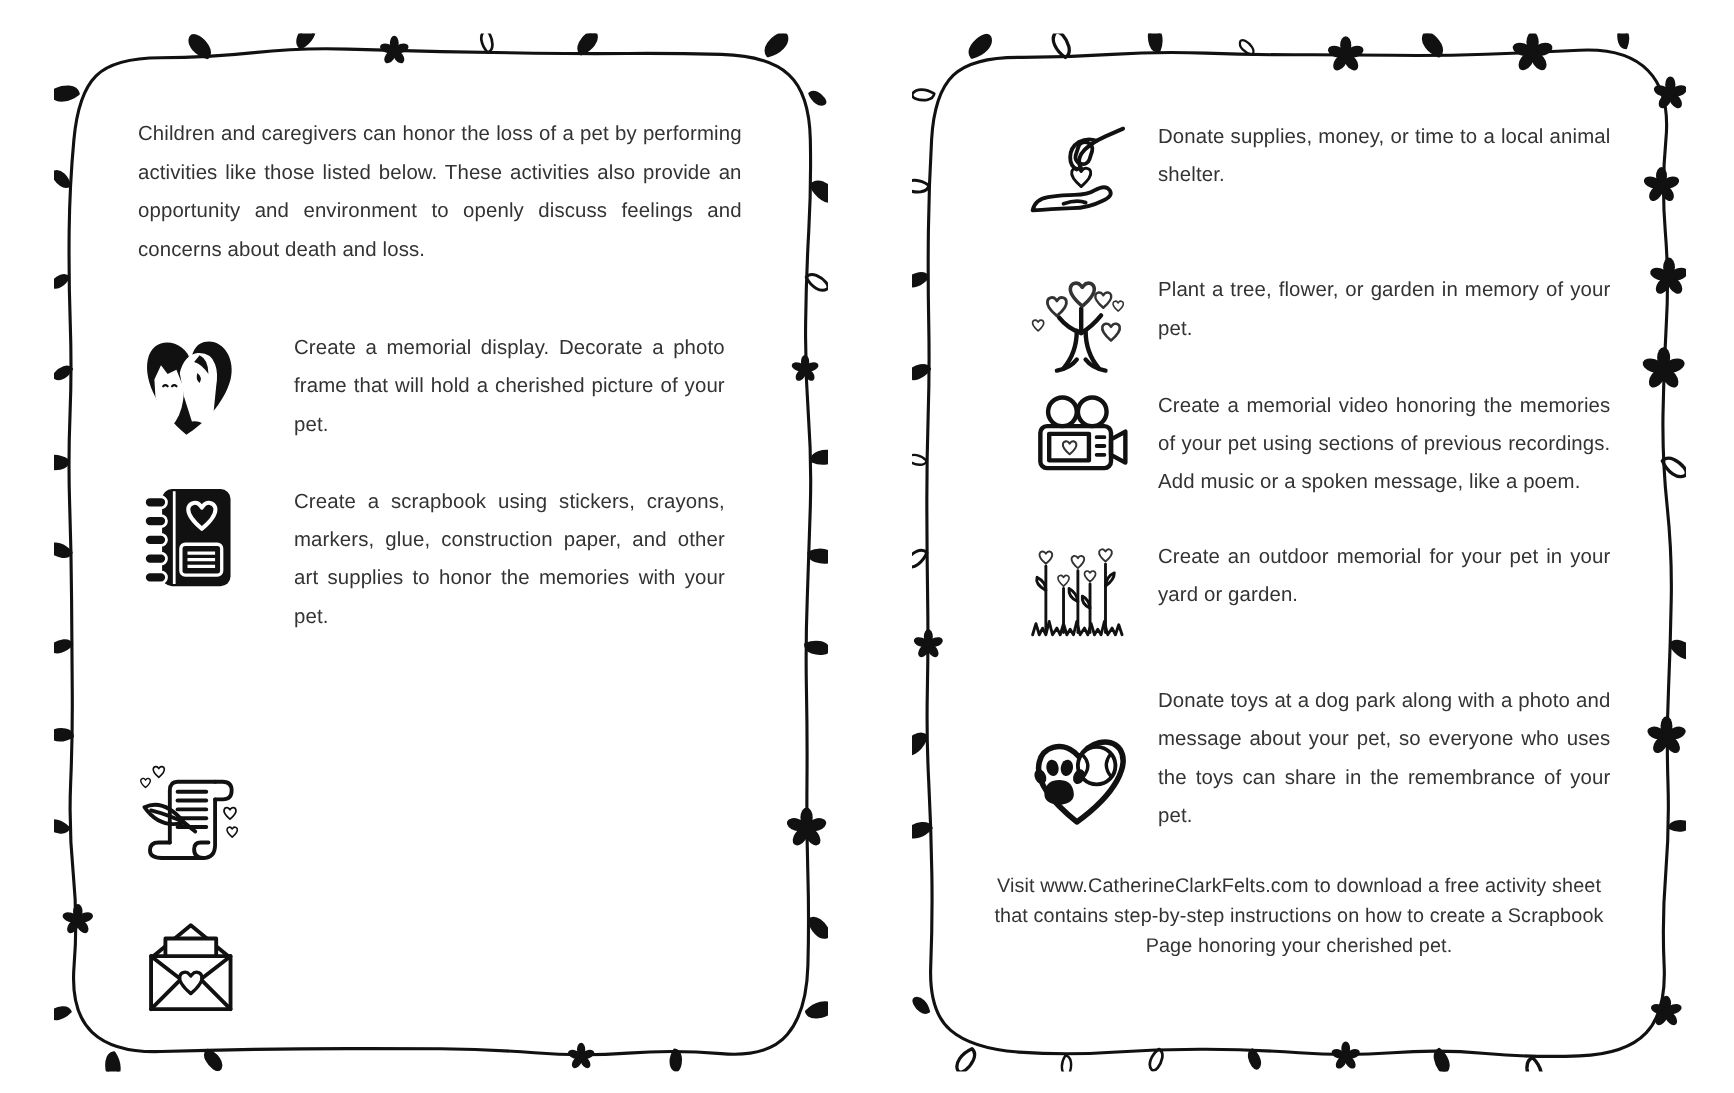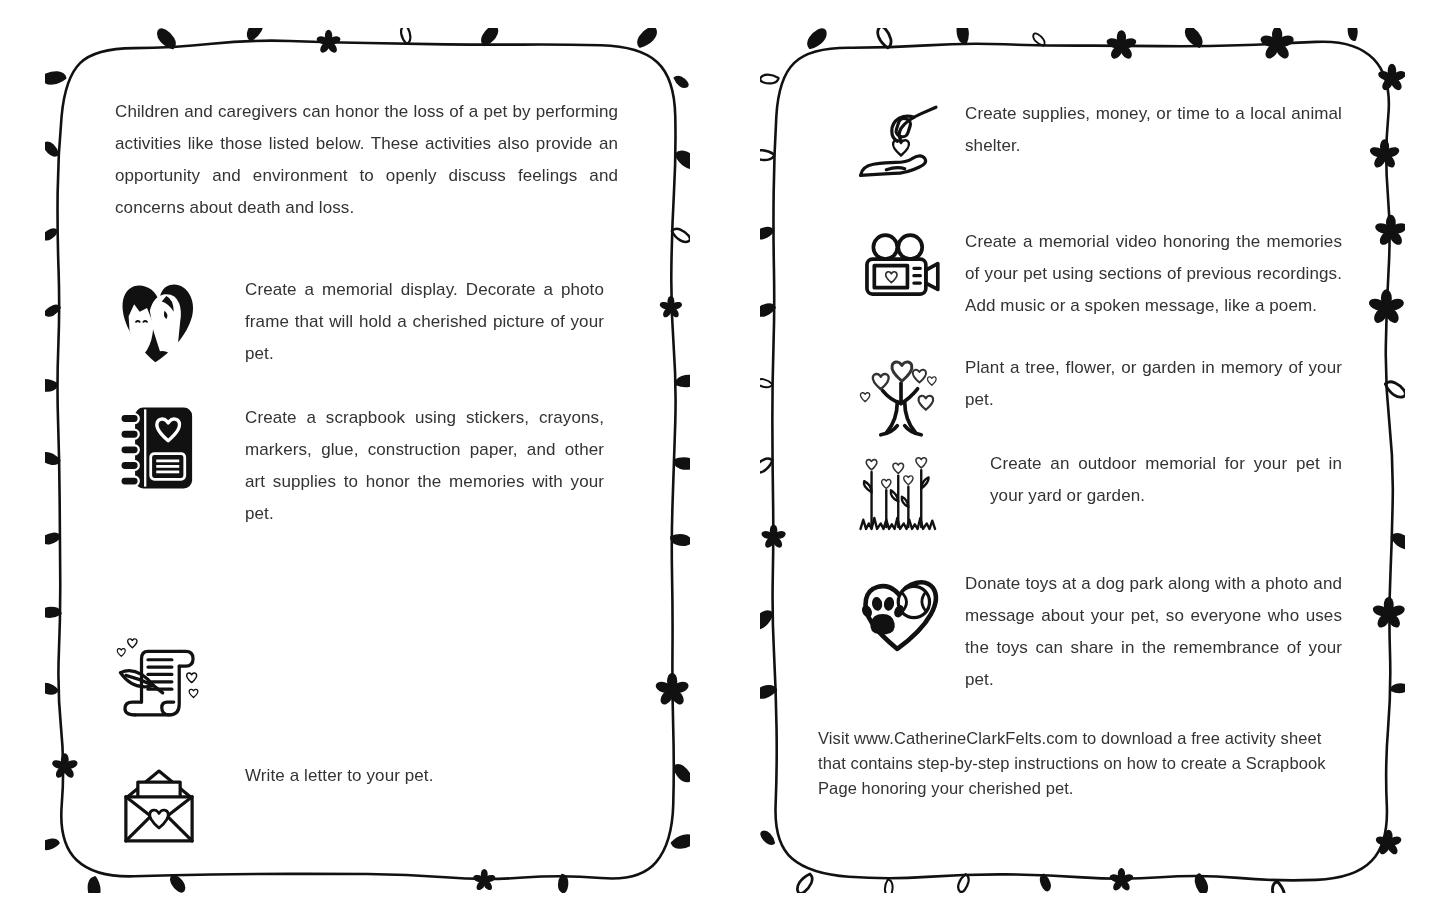--- a/index.html
+++ b/index.html
@@ -17,23 +17,23 @@
   .icon{flex:0 0 92px;width:92px;height:92px;margin-right:20px;}
   .page-right .icon{margin-right:18px;}
   .row p{margin:0;font-size:17px;line-height:32px;text-align:justify;letter-spacing:.1px;flex:1;}
   .page-right .content{padding-top:70px;}
   .pl-r1{margin-bottom:32px;}
   .pl-r2{margin-bottom:104px;}
   .pl-r3{margin-bottom:34px;}
   .pr-r1{margin-bottom:36px;}
   .pr-r2{margin-bottom:4px;}
   .pr-r3{margin-bottom:30px;}
-  .pr-r4{margin-bottom:28px;gap:25px;}
-  .pr-r5{margin-bottom:30px;}
-  .footer{margin:0 58px;font-size:16.5px;line-height:25px;text-align:left;letter-spacing:.1px;}
+  .pr-r4{margin-bottom:28px;}
+  .pr-r5{margin-bottom:30px;align-items:flex-end;}
+  .footer{margin:0 58px;font-size:16.5px;line-height:25px;text-align:center;letter-spacing:.1px;}
   svg{display:block;}
 </style>
 </head>
 <body>
 
 <svg width="0" height="0" style="position:absolute">
   <defs>
     <symbol id="heart-o" viewBox="0 0 24 24">
       <path d="M12 20.5 C5.5 15 2.5 10.5 3.5 6.8 C4.4 3.6 8.8 2.8 11 5.6 L12 6.9 L13 5.6 C15.2 2.8 19.6 3.6 20.5 6.8 C21.5 10.5 18.5 15 12 20.5 Z" stroke="currentColor" stroke-width="2.6" stroke-linejoin="round"></path>
     </symbol>
@@ -222,21 +222,20 @@
 
       <div class="row">
         <svg class="icon" viewBox="0 0 100 100" fill="none" stroke="#111" stroke-width="3.5" stroke-linecap="round" stroke-linejoin="round">
           <path d="M16 40 L50 12 L84 40"></path>
           <rect x="27" y="24" width="46" height="34" fill="#fff"></rect>
           <path d="M14 40 H86 V88 H14 Z" fill="#fff"></path>
           <path d="M14 40 L50 68 L86 40"></path>
           <path d="M14 88 L40 62 M86 88 L60 62"></path>
           <use href="#heart-o" x="36" y="50" width="28" height="28" color="#111" fill="#fff"></use>
         </svg>
-        <p>Write a letter to your pet.</p>
       </div>
     </div>
   </div>
 
   <div class="page page-right">
     <svg class="vine" viewBox="0 0 645 865">
         <path d="M34.272466715890914 34.832748007262126 Q50 19.66549601452425 88.92857142857142 19.775344496476464 Q127.85714285714285 19.885192978428677 166.78571428571428 17.34809230628889 Q205.7142857142857 14.810991634149104 244.6428571428571 16.280882235616446 Q283.57142857142856 17.750772837083787 322.5 17.667513148626313 Q361.4285714285714 17.58425346016884 400.35714285714283 18.077903898782097 Q439.2857142857143 18.571554337395355 478.21428571428567 17.231497889501043 Q517.1428571428571 15.89144144160673 556.0714285714286 13.90526792081073 Q595 11.919094400014728 613.4671841760864 30.959547200007364 Q631.9343683521729 50 628.2573959406 88.25 Q624.580423529027 126.5 627.7292959910119 164.75 Q630.8781684529968 203 628.6283820511308 241.25 Q626.3785956492648 279.5 625.8274071858032 317.75 Q625.2762187223416 356 629.3226714082994 394.25 Q633.3691240942571 432.5 632.7120999619365 470.75 Q632.0550758296158 509 630.4026173229795 547.25 Q628.7501588163432 585.5 629.961006704485 623.75 Q631.1718545926269 662 628.0848792585311 700.25 Q624.9979039244354 738.5 626.7846365311416 776.75 Q628.5713691378478 815 611.7856845689239 832.6984206935158 Q595 850.3968413870316 556.0714285714286 851.883557279245 Q517.1428571428571 853.3702731714584 478.2142857142857 849.8935676633846 Q439.28571428571433 846.4168621553108 400.3571428571429 849.2651571534807 Q361.42857142857144 852.1134521516506 322.5 849.342549621826 Q283.5714285714286 846.5716470920015 244.64285714285717 846.3943092062837 Q205.71428571428572 846.2169713205658 166.7857142857143 848.8825343681965 Q127.85714285714289 851.5480974158272 88.92857142857144 848.7314236167585 Q50 845.9147498176899 32.03122000757139 830.4573749088449 Q14.062440015142784 815 15.610194501001388 776.75 Q17.157948986859992 738.5 16.539950815495104 700.25 Q15.921952644130215 662 13.953858811990358 623.75 Q11.9857649798505 585.5 12.799965876271017 547.25 Q13.614166772691533 509 13.030245146946982 470.75 Q12.44632352120243 432.5 12.364492103806697 394.25 Q12.282660686410964 356 13.48547932843212 317.75 Q14.688297970453277 279.5 13.941975376103073 241.25 Q13.19565278175287 203 13.659125424805097 164.75 Q14.122598067857325 126.5 16.333765749819577 88.25 Q18.54493343178183 50 34.272466715890914 34.832748007262126 Z" fill="none" stroke="#111" stroke-width="2.6" stroke-linecap="round"></path>
         <g transform="translate(50 19.66549601452425) rotate(-64.6969409249723) scale(1.254880988644436 -1.254880988644436)">
           <path d="M0 0 C5 -6 13 -9 17 -5 C19 -2 13 2 7 3 C3 3.5 1 2 0 0 Z" fill="#111" stroke="#111" stroke-width="2.2" stroke-linejoin="round"></path>
         </g>
@@ -394,52 +393,52 @@
 
       <div class="row pr-r1">
         <svg class="icon" viewBox="0 0 100 100" fill="none" stroke="#111" stroke-width="3.5" stroke-linecap="round" stroke-linejoin="round">
           <path d="M88 10 L72 17 Q56 24 50 33 Q46 40 50 46"></path>
           <path d="M64 21 Q56 18 48 22 Q40 27 40 36 Q40 44 46 47"></path>
           <rect x="46" y="22" width="13" height="20" rx="6" transform="rotate(18 52 32)"></rect>
           <use href="#heart-o" x="38" y="42" width="24" height="24" color="#111"></use>
           <path d="M6 84 Q8 74 20 72 Q34 70 44 70 Q56 70 62 66 Q72 60 76 66 Q79 71 70 75 Q56 82 42 82 Q22 83 6 84 Z"></path>
           <path d="M34 78 Q46 74 54 77"></path>
         </svg>
-        <p>Create supplies, money, or time to a local animal shelter.</p>
-      </div>
-
-      <div class="row pr-r3">
-        <svg class="icon" viewBox="0 0 100 100" fill="none" stroke="#111" stroke-width="4" stroke-linecap="round" stroke-linejoin="round">
-          <circle cx="33" cy="23" r="13"></circle>
-          <circle cx="60" cy="23" r="13"></circle>
-          <rect x="13" y="36" width="64" height="38" rx="6"></rect>
-          <rect x="21" y="43" width="36" height="24"></rect>
-          <use href="#heart-o" x="31" y="47" width="17" height="17"></use>
-          <path d="M64 46 h7 M64 54 h7 M64 62 h7" stroke-width="3.5"></path>
-          <path d="M77 48 L90 41 V69 L77 62 Z"></path>
-        </svg>
-        <p>Create a memorial video honoring the memories of your pet using sections of previous recordings. Add music or a spoken message, like a poem.</p>
+        <p>Donate supplies, money, or time to a local animal shelter.</p>
       </div>
 
       <div class="row pr-r2">
         <svg class="icon" viewBox="0 0 100 100" fill="none" stroke="#111" stroke-width="4" stroke-linecap="round" stroke-linejoin="round">
           <path d="M46 54 Q46 74 34 88"></path>
           <path d="M54 54 Q54 74 66 88"></path>
           <path d="M28 90 Q40 88 46 80 M72 90 Q60 88 54 80"></path>
           <path d="M50 56 Q38 52 30 42"></path>
           <path d="M50 54 L50 34"></path>
           <path d="M50 56 Q60 50 68 40"></path>
           <use href="#heart-o" x="16" y="20" width="24" height="24"></use>
           <use href="#heart-o" x="36" y="6" width="30" height="30"></use>
           <use href="#heart-o" x="60" y="16" width="20" height="20"></use>
           <use href="#heart-o" x="77" y="25" width="13" height="13"></use>
           <use href="#heart-o" x="4" y="42" width="14" height="14"></use>
           <use href="#heart-o" x="66" y="44" width="22" height="22"></use>
         </svg>
         <p>Plant a tree, flower, or garden in memory of your pet.</p>
+      </div>
+
+      <div class="row pr-r3">
+        <svg class="icon" viewBox="0 0 100 100" fill="none" stroke="#111" stroke-width="4" stroke-linecap="round" stroke-linejoin="round">
+          <circle cx="33" cy="23" r="13"></circle>
+          <circle cx="60" cy="23" r="13"></circle>
+          <rect x="13" y="36" width="64" height="38" rx="6"></rect>
+          <rect x="21" y="43" width="36" height="24"></rect>
+          <use href="#heart-o" x="31" y="47" width="17" height="17"></use>
+          <path d="M64 46 h7 M64 54 h7 M64 62 h7" stroke-width="3.5"></path>
+          <path d="M77 48 L90 41 V69 L77 62 Z"></path>
+        </svg>
+        <p>Create a memorial video honoring the memories of your pet using sections of previous recordings. Add music or a spoken message, like a poem.</p>
       </div>
 
       <div class="row pr-r4">
         <svg class="icon" viewBox="0 0 100 100" fill="none" stroke="#111" stroke-width="2.6" stroke-linecap="round" stroke-linejoin="round">
           <line x1="18" y1="26" x2="18" y2="86"></line>
           <line x1="34" y1="46" x2="34" y2="86"></line>
           <line x1="47" y1="30" x2="47" y2="86"></line>
           <line x1="58" y1="42" x2="58" y2="86"></line>
           <line x1="72" y1="24" x2="72" y2="86"></line>
           <use href="#heart-o" x="10" y="10" width="16" height="16"></use>

